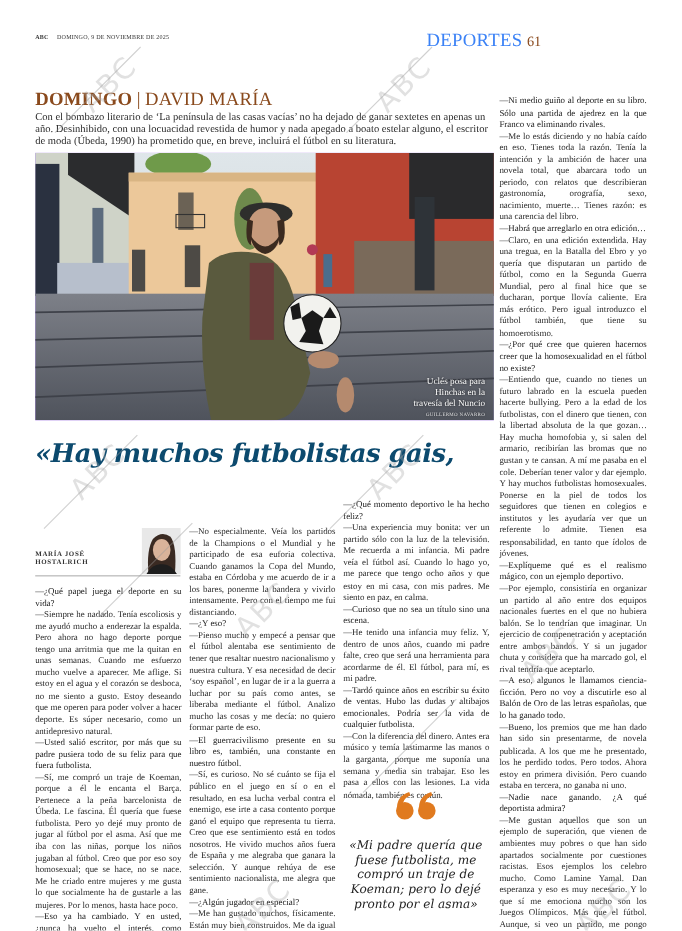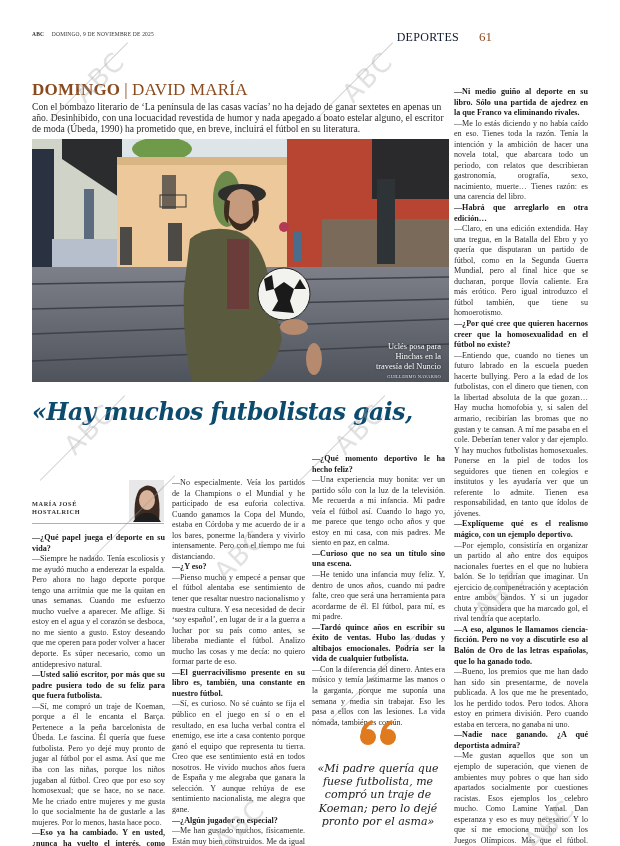--- a/index.html
+++ b/index.html
@@ -2,22 +2,22 @@
 <html><head>
   <meta charset="utf-8">
   <style>
     * { box-sizing: border-box; margin: 0; padding: 0; }
     html, body { width: 620px; height: 846px; background: #ffffff; overflow: hidden; }
     body { position: relative; font-family: "DejaVu Serif", serif; color: #222; }
 
     .header-left { position: absolute; left: 32px; top: 31px; font-size: 5.5px; letter-spacing: 0.2px; color: #333; font-family: "Liberation Serif", serif; }
     .header-left .brand { font-weight: bold; margin-right: 6px; }
     .header-right { position: absolute; right: 128px; top: 27px; font-family: "Liberation Serif", serif; }
-    .section-name { font-size: 12px; color: #0f172a; letter-spacing: 0.3px; }
-    .page-num { font-size: 13px; color: #8a4a1d; margin-left: 16px; }
+    .section-name { font-size: 17px; color: #3b82f6; letter-spacing: 0.3px; }
+    .page-num { font-size: 13px; color: #8a4a1d; margin-left: 0; }
 
     .kicker { position: absolute; left: 32px; top: 80px; font-family: "Liberation Serif", serif; font-size: 17px; color: #8a4a1d; letter-spacing: 0.2px; }
     .kicker .k1 { font-weight: bold; }
     .kicker .sep { margin: 0 4px; font-weight: normal; }
     .kicker .k2 { font-weight: normal; }
 
     .lede { position: absolute; left: 32px; top: 101px; width: 416px; font-family: "Liberation Serif", serif; font-size: 9.6px; line-height: 11.2px; color: #2a2a2a; }
 
     .photo { position: absolute; left: 32px; top: 139px; width: 417px; height: 243px; overflow: hidden; background: #6d28d9; }
     .photo svg { display: block; }
@@ -25,21 +25,21 @@
     .credit { font-size: 4.5px; letter-spacing: 0.3px; opacity: 0.85; }
 
     .headline { position: absolute; left: 32px; top: 398px; width: 420px; font-family: "DejaVu Serif", serif; font-style: italic; font-weight: bold; font-size: 23.5px; line-height: 28px; color: #0c4a6e; letter-spacing: -0.5px; }
 
     .byline { position: absolute; left: 32px; top: 478px; width: 132px; height: 46px; border-bottom: 1px solid #b0b0b0; }
     .byline-name { position: absolute; left: 0; top: 22px; font-family: "Liberation Serif", serif; font-size: 6.3px; line-height: 8px; font-weight: bold; letter-spacing: 0.6px; color: #333; }
     .byline-photo { position: absolute; right: 0; top: 2px; width: 35px; height: 42px; background: #ddd; overflow: hidden; }
 
     .col { position: absolute; font-family: "Liberation Serif", serif; font-size: 8.1px; line-height: 10.55px; color: #2c2c2c; text-align: justify; hyphens: auto; }
     .col p { margin: 0; }
-    .col .q { font-weight: bold; color: #1a1a1a; }
+    .col .q { font-weight: normal; color: #1a1a1a; }
     .col1 { left: 32px; top: 533px; width: 133px; }
     .col2 { left: 172px; top: 478px; width: 133px; }
     .col3 { left: 312px; top: 454px; width: 133px; }
     .col4 { left: 454px; top: 87px; width: 134px; }
 
     .pull { position: absolute; left: 314px; top: 718px; width: 128px; text-align: center; }
     .pull-mark { display: block; height: 28px; }
     .pull-text { font-family: "DejaVu Serif", serif; font-style: italic; font-size: 11px; line-height: 13.2px; color: #222; margin-top: 16px; }
 
     .wm { position: absolute; font-family: "DejaVu Sans", sans-serif; font-size: 26px; color: rgba(170,170,170,0.35); transform: rotate(-45deg); pointer-events: none; letter-spacing: 2px; }

